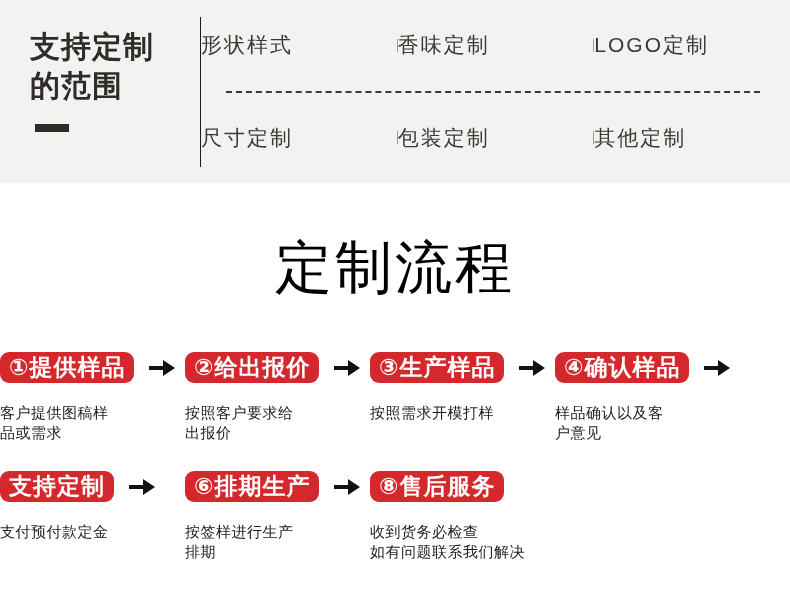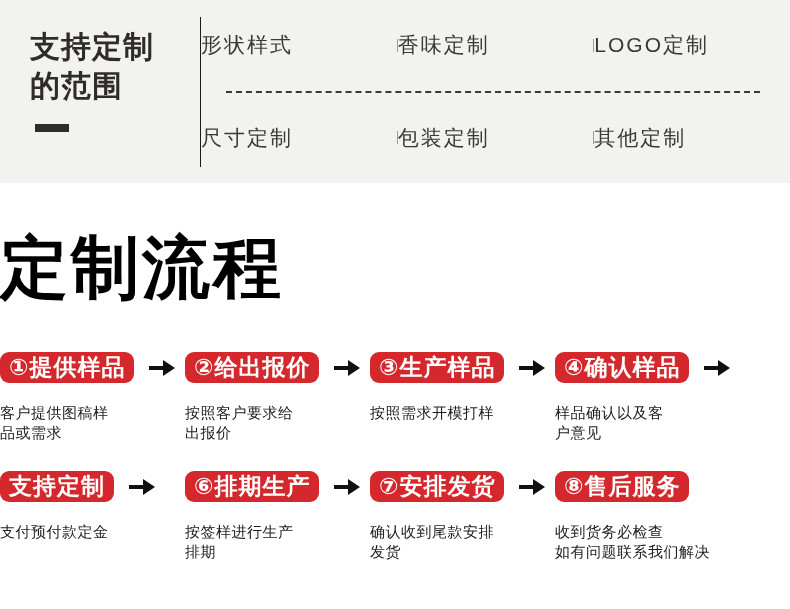--- a/index.html
+++ b/index.html
@@ -47,22 +47,22 @@
   }
   .scope-dashed{
     margin:0 30px 0 25px;
     border-top:2px dashed #3a3a3a;
     height:0;
   }
 
   
   .flow-title{
     margin:51px 0 0;
-    text-align:left;
-    font-size:68px;font-weight:bold;color:#000;
+    text-align:center;
+    font-size:57px;font-weight:normal;color:#000;
     letter-spacing:3px;line-height:66px;
   }
   .steps-row{
     display:flex;
   }
   .steps-row.first{margin-top:52px;}
   .steps-row.second{margin-top:28px;}
   .step{width:185px;}
   .step-top{
     display:flex;align-items:center;
@@ -204,33 +204,20 @@
           <svg width="30" height="22" viewBox="0 0 30 22">
               <path d="M2 11 H20" stroke="#111" stroke-width="4"></path>
               <path d="M16 3 L28 11 L16 19 Z" fill="#111"></path>
             </svg>
         </span>
       </div>
       <div class="desc">按签样进行生产
 排期</div>
     </div>
 
-    <div class="step">
-      <div class="step-top">
-        <span class="badge">⑦安排发货</span>
-        <span class="arrow">
-          <svg width="30" height="22" viewBox="0 0 30 22">
-              <path d="M2 11 H20" stroke="#111" stroke-width="4"></path>
-              <path d="M16 3 L28 11 L16 19 Z" fill="#111"></path>
-            </svg>
-        </span>
-      </div>
-      <div class="desc">确认收到尾款安排
-发货</div>
-    </div>
 
     <div class="step">
       <div class="step-top">
         <span class="badge">⑧售后服务</span>
       </div>
       <div class="desc">收到货务必检查
 如有问题联系我们解决</div>
     </div>
 
   </div>

